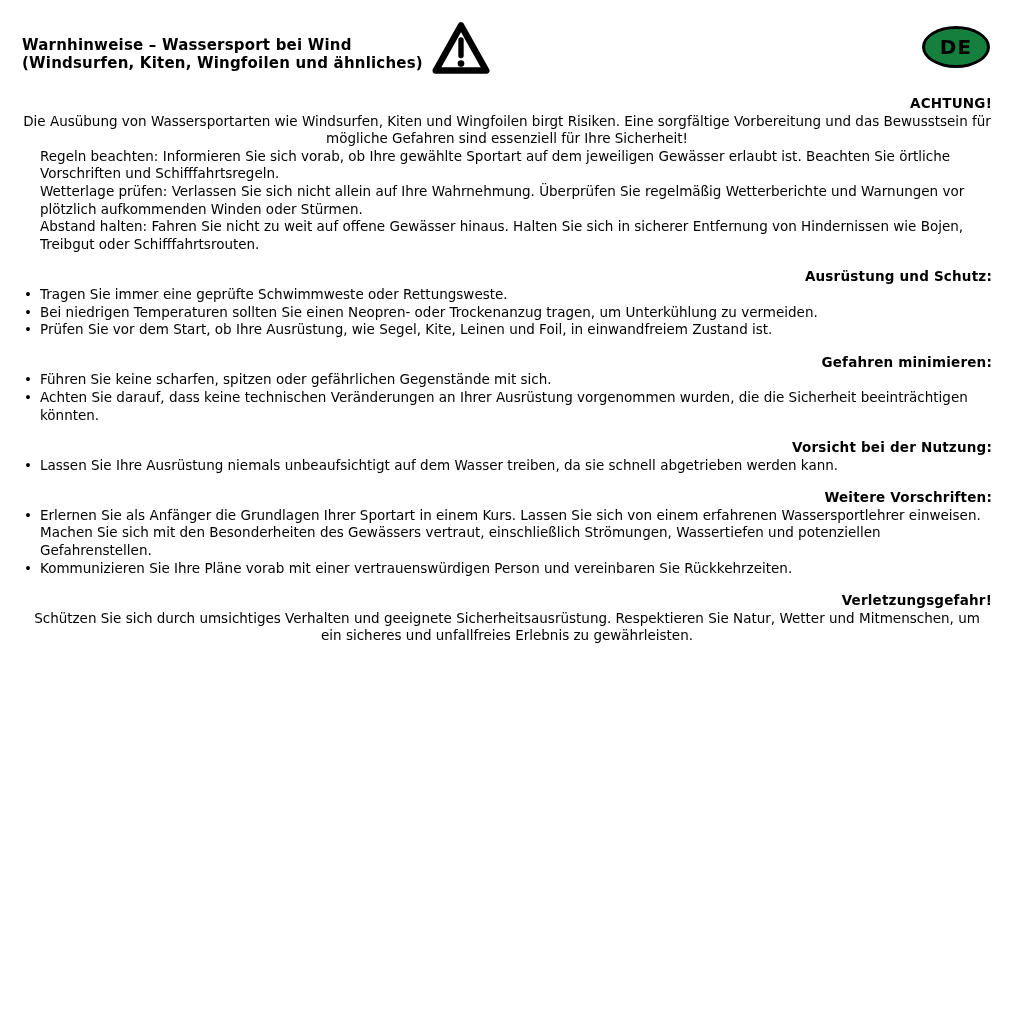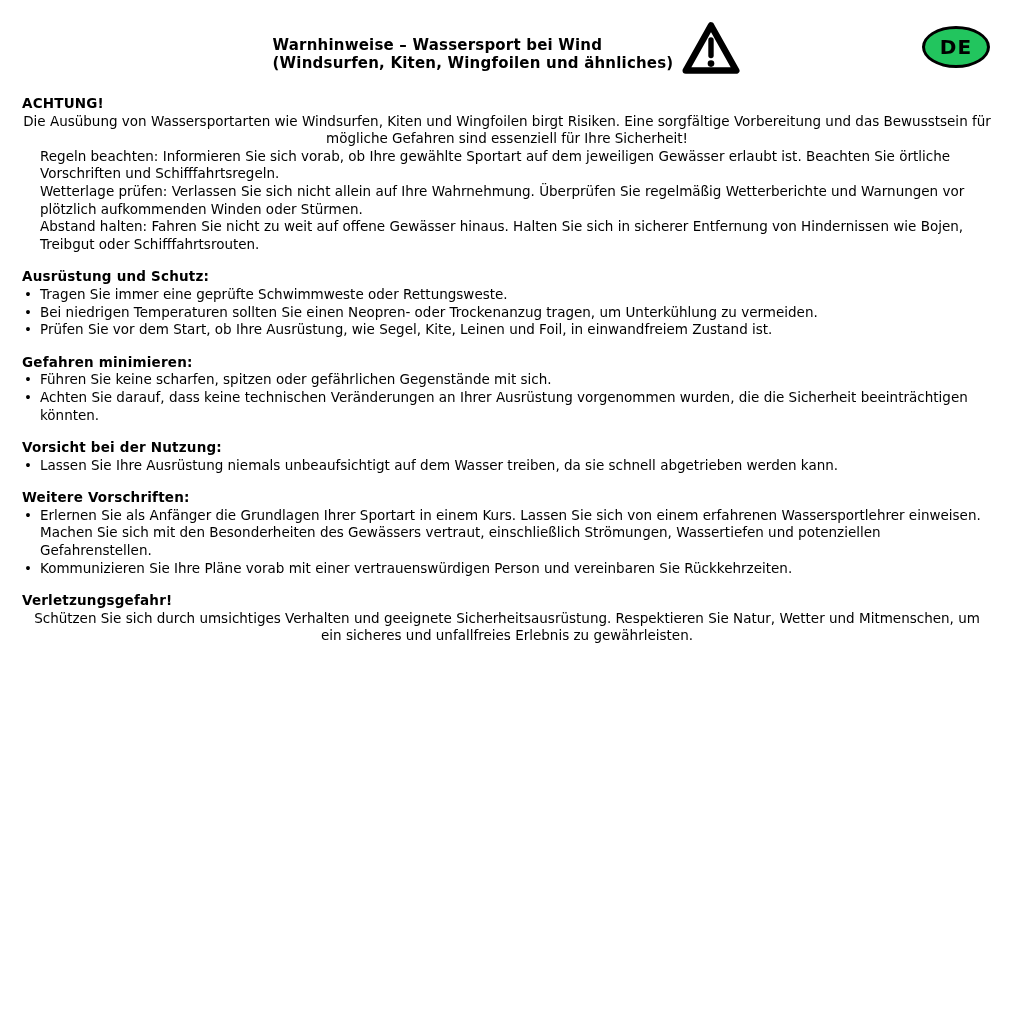--- a/index.html
+++ b/index.html
@@ -8,40 +8,40 @@
     background: #ffffff; color: #000000;
     font-family: "DejaVu Sans", "Liberation Sans", sans-serif;
     overflow: hidden;
   }
   .page {
     position: relative;
     width: 1020px; height: 1026px;
     padding: 20px 28px 0 22px;
   }
   
-  .doc-header { display: flex; align-items: flex-start; justify-content: center; }
+  .doc-header { display: flex; align-items: flex-start; }
   .title-block { margin-top: 16px; }
   .title-line {
     font-size: 15px; font-weight: bold; line-height: 18px;
     letter-spacing: 0.2px;
   }
   .warn-icon { margin-left: 8px; margin-top: 0; flex: 0 0 auto; }
   .lang-badge {
     position: absolute; top: 26px; right: 30px;
     width: 68px; height: 42px;
     border: 3px solid #000; border-radius: 50%;
     display: flex; align-items: center; justify-content: center;
     font-size: 20px; font-weight: bold; letter-spacing: 1px;
-    background: #22c55e;
+    background: #15803d;
   }
   
   section { font-size: 13.5px; line-height: 17.6px; }
   h2 {
     font-size: 13.5px; font-weight: bold; line-height: 17.6px;
-    margin-top: 15px; letter-spacing: 0.2px;
+    margin-top: 15px; letter-spacing: 0.2px; text-align: right;
   }
   .sec-body { max-width: 970px; }
   .sec-body.tight { margin-top: 0; text-align: center; }
   .item { position: relative; }
   .item.plain { padding-left: 0; }
   .item.indent { padding-left: 18px; }
   .item.bullet { padding-left: 18px; }
   .marker {
     position: absolute; left: 2px; top: 0;
     font-size: 13.5px; line-height: 17.6px;

